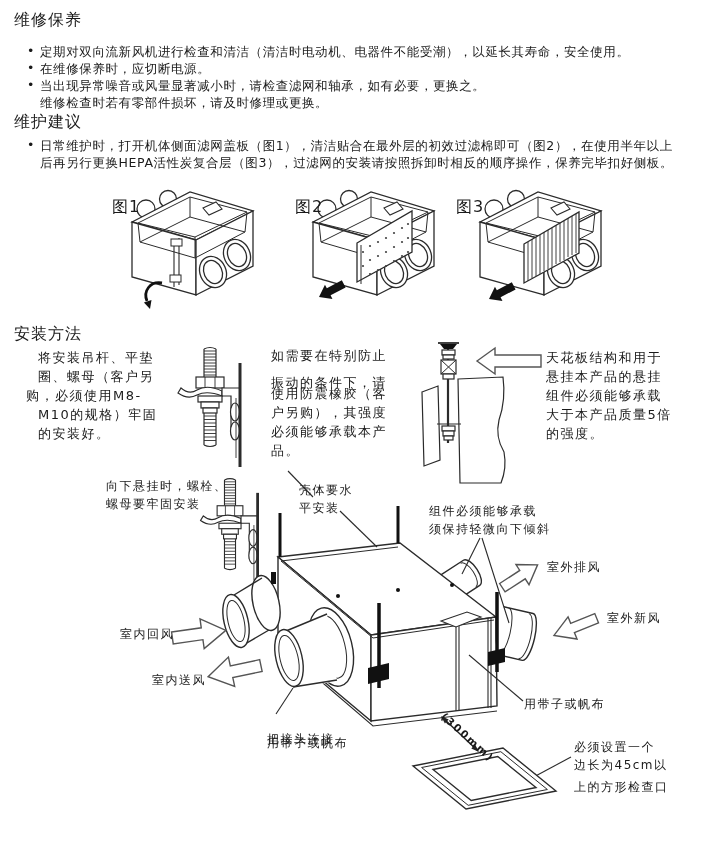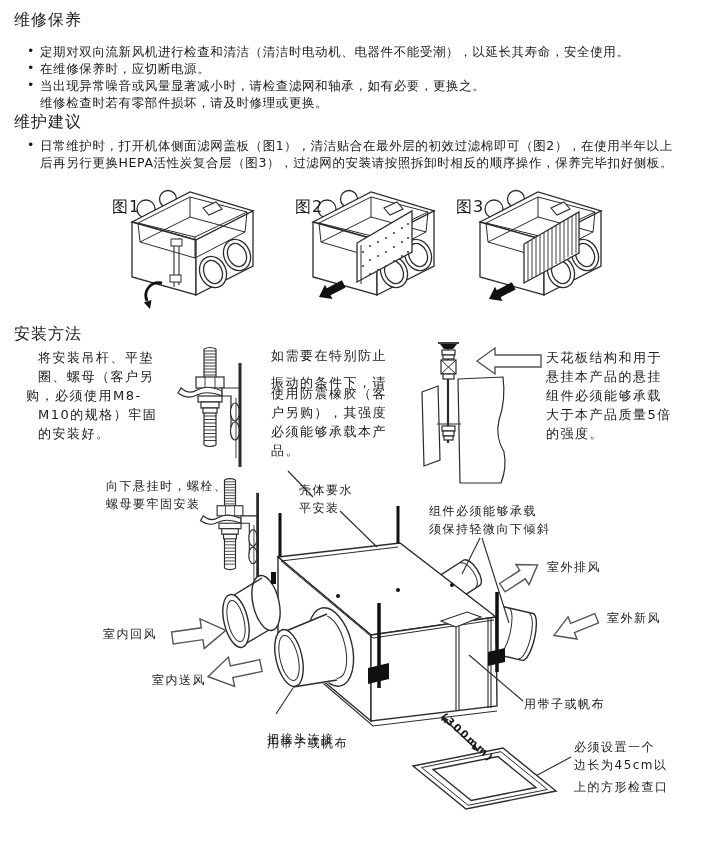--- a/index.html
+++ b/index.html
@@ -252,21 +252,21 @@
 <div class="t s" style="left:106px;top:496px">螺母要牢固安装</div>
 
 <div class="t s" style="left:299px;top:482px">壳体要水</div>
 <div class="t s" style="left:299px;top:500px">平安装</div>
 
 <div class="t s" style="left:429px;top:503px">组件必须能够承载</div>
 <div class="t s" style="left:429px;top:521px">须保持轻微向下倾斜</div>
 
 <div class="t s" style="left:547px;top:559px">室外排风</div>
 <div class="t s" style="left:607px;top:610px">室外新风</div>
-<div class="t s" style="left:103px;top:626px">室内回风</div>
+<div class="t s" style="left:120px;top:626px">室内回风</div>
 <div class="t s" style="left:152px;top:672px">室内送风</div>
 
 <div class="t s" style="left:267px;top:735px">用带子或帆布</div>
 <div class="t s" style="left:267px;top:731px">把接头连接</div>
 
 <div class="t s" style="left:524px;top:696px">用带子或帆布</div>
 
 <div class="t dim" style="left:447px;top:710px">(300mm)</div>
 
 <div class="t s" style="left:574px;top:739px">必须设置一个</div>

